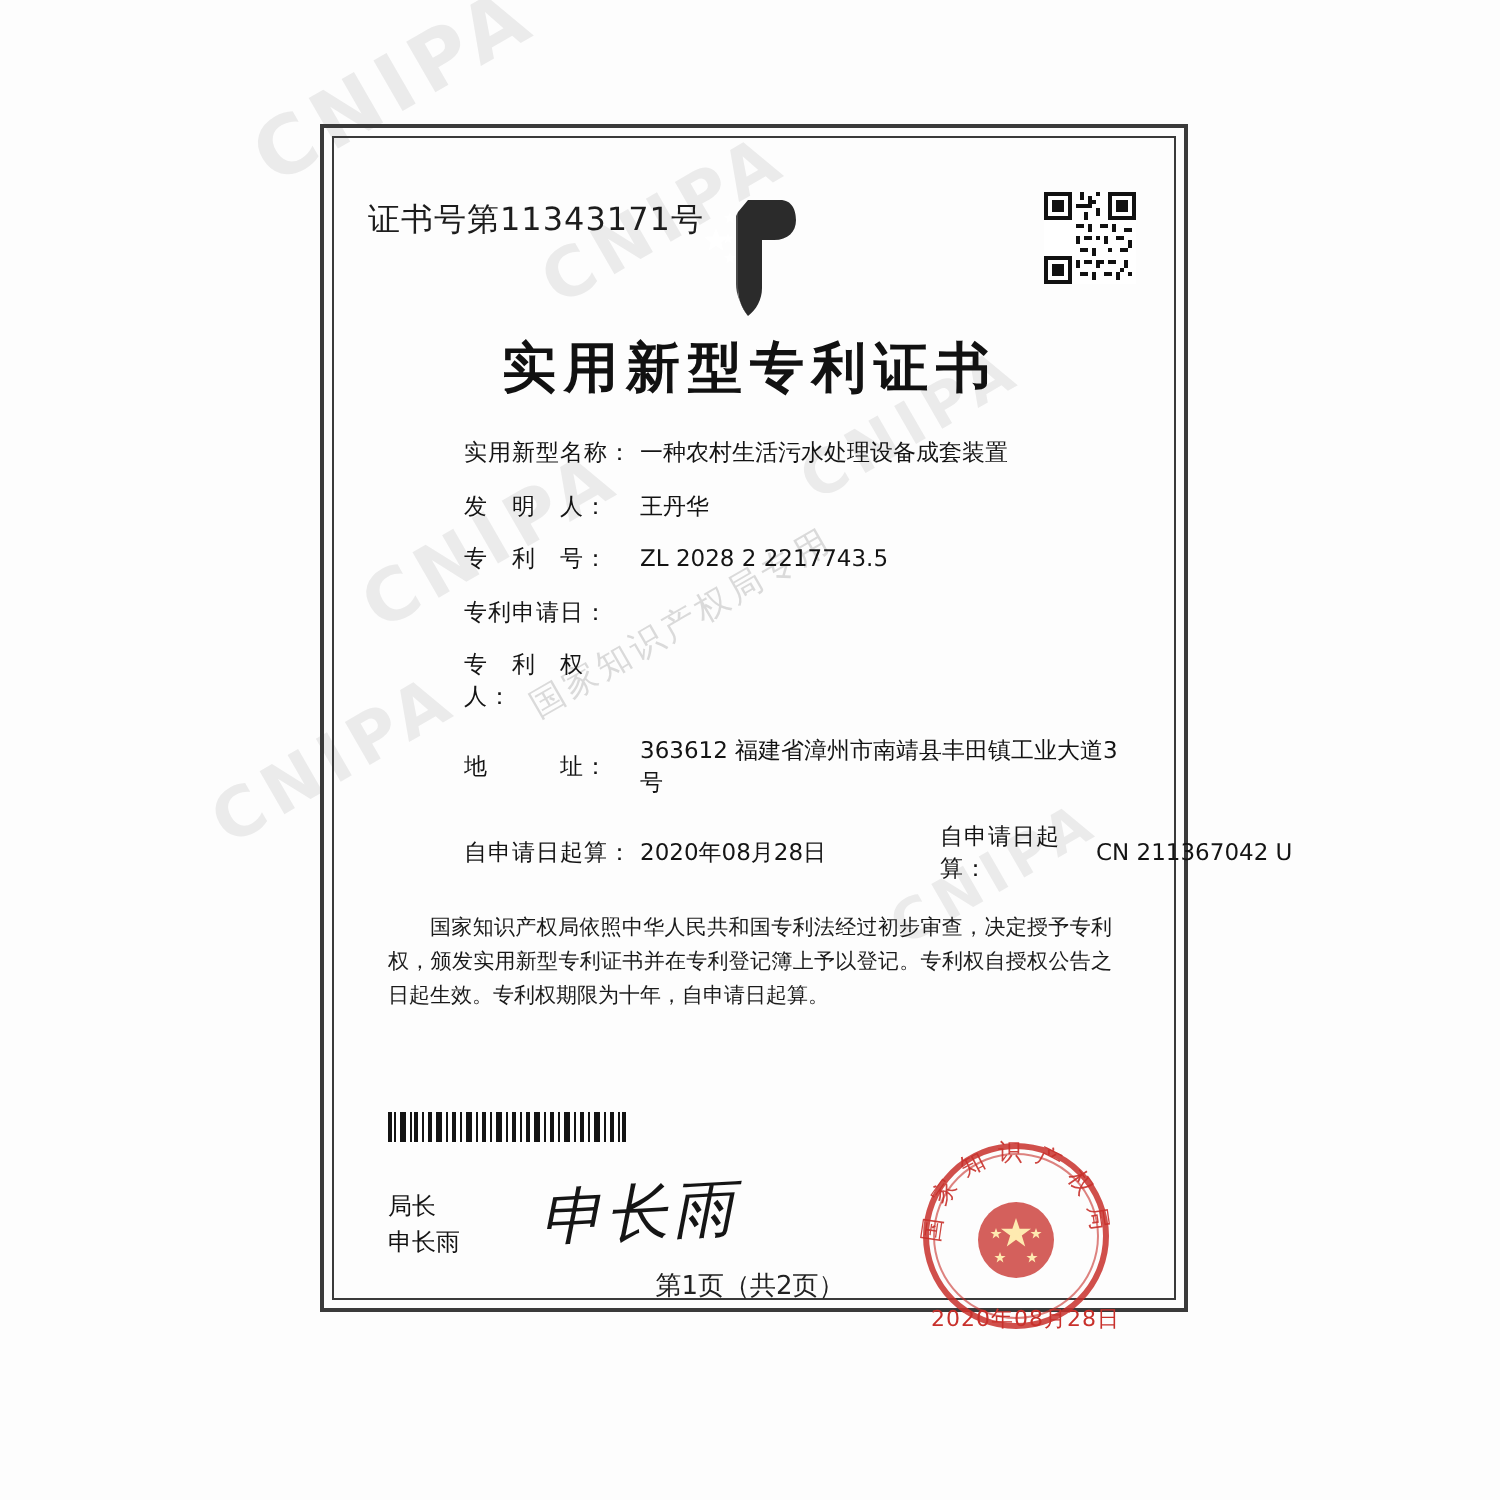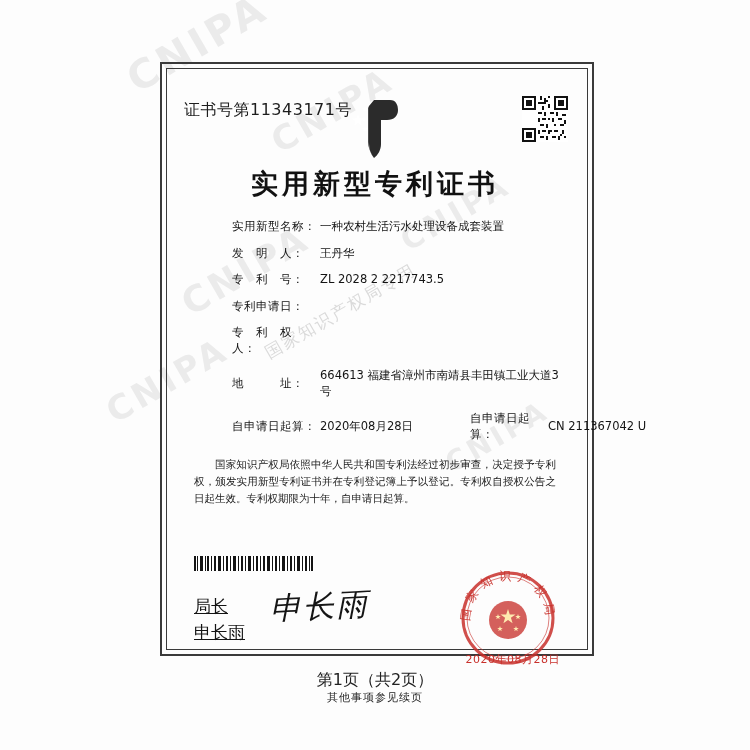--- a/index.html
+++ b/index.html
@@ -172,24 +172,23 @@
     left: 24px;
     top: 482px;
     width: 120px;
     height: 15px;
   }
 
   .sig-block {
     position: absolute;
     left: 24px;
     top: 520px;
-    font-size: 17px;
+    font-size: 12px;
     color: #141414;
     line-height: 1.5;
-    text-decoration: underline;
   }
   .signature {
     position: absolute;
     left: 100px;
     top: 512px;
     font-family: "DejaVu Serif", "Liberation Serif", serif;
     font-size: 31px;
     font-style: italic;
     color: #151515;
     letter-spacing: 2px;
@@ -212,23 +211,22 @@
     color: #c8302b;
     letter-spacing: 0.5px;
   }
 
   .page-num {
     position: absolute;
     left: 0;
     top: 560px;
     width: 100%;
     text-align: center;
-    font-size: 16px;
+    font-size: 13px;
     color: #222;
-    margin-top: 36px;
   }
 
   .footer-note {
     position: absolute;
     left: 0;
     top: 690px;
     width: 750px;
     text-align: center;
     font-size: 11px;
     color: #1e1e1e;
@@ -347,21 +345,21 @@
         <div class="fvalue">ZL 2028 2 2217743.5</div>
       </div>
       <div class="frow">
         <div class="flabel">专利申请日：</div>
       </div>
       <div class="frow">
         <div class="flabel">专　利　权　人：</div>
       </div>
       <div class="frow">
         <div class="flabel">地　　　址：</div>
-        <div class="fvalue">664613 福建省漳州市南靖县丰田镇工业大道3号</div>
+        <div class="fvalue">363612 福建省漳州市南靖县丰田镇工业大道3号</div>
       </div>
       <div class="frow two">
         <div class="flabel">自申请日起算：</div>
         <div class="fvalue">2020年08月28日</div>
         <div class="flabel2">自申请日起算：</div>
         <div class="fvalue">CN 211367042 U</div>
       </div>
     </div>
 
     <div class="paras">
@@ -435,14 +433,13 @@
             <polygon points="64,64 64.7,66 66.8,66 65.1,67.2 65.7,69.2 64,68 62.3,69.2 62.9,67.2 61.2,66 63.3,66"></polygon>
           </g>
         </g>
       </svg>
     </div>
     <div class="seal-date">2020年08月28日</div>
 
     <div class="page-num">第1页（共2页）</div>
   </div>
 
-  <div class="footer-note">其他事项参见续页</div>
 </div>
 
 </body></html>

